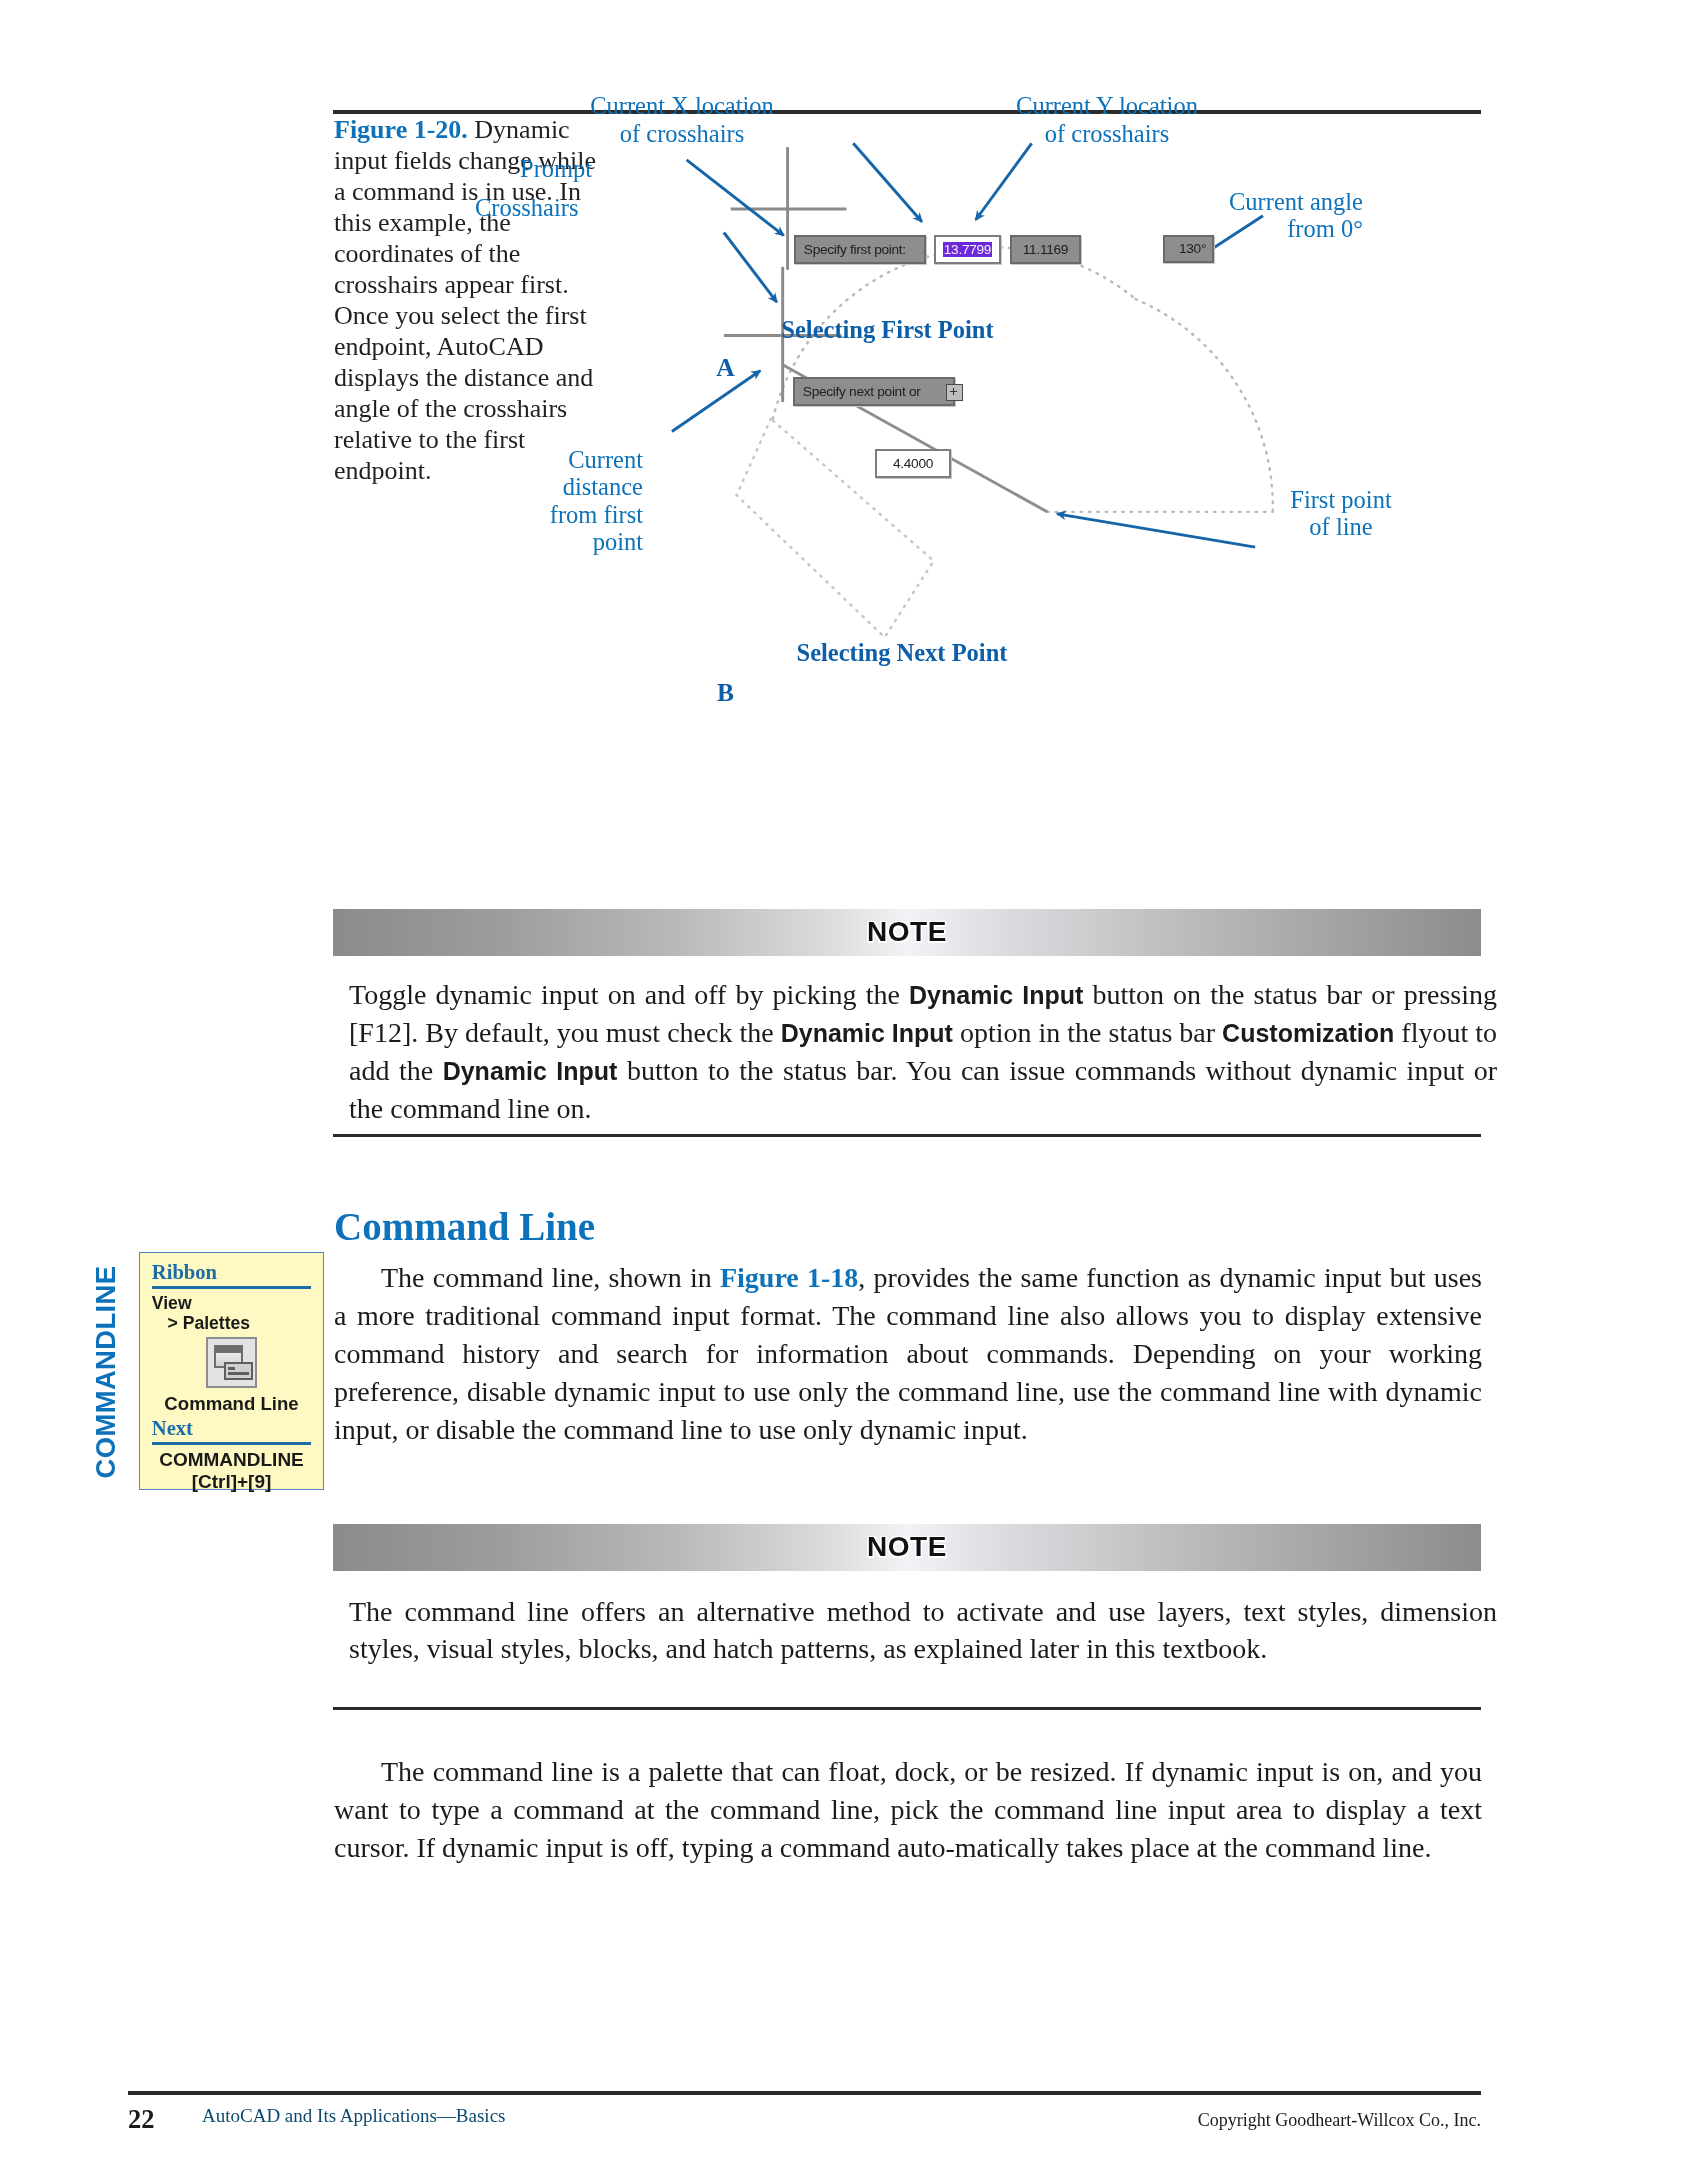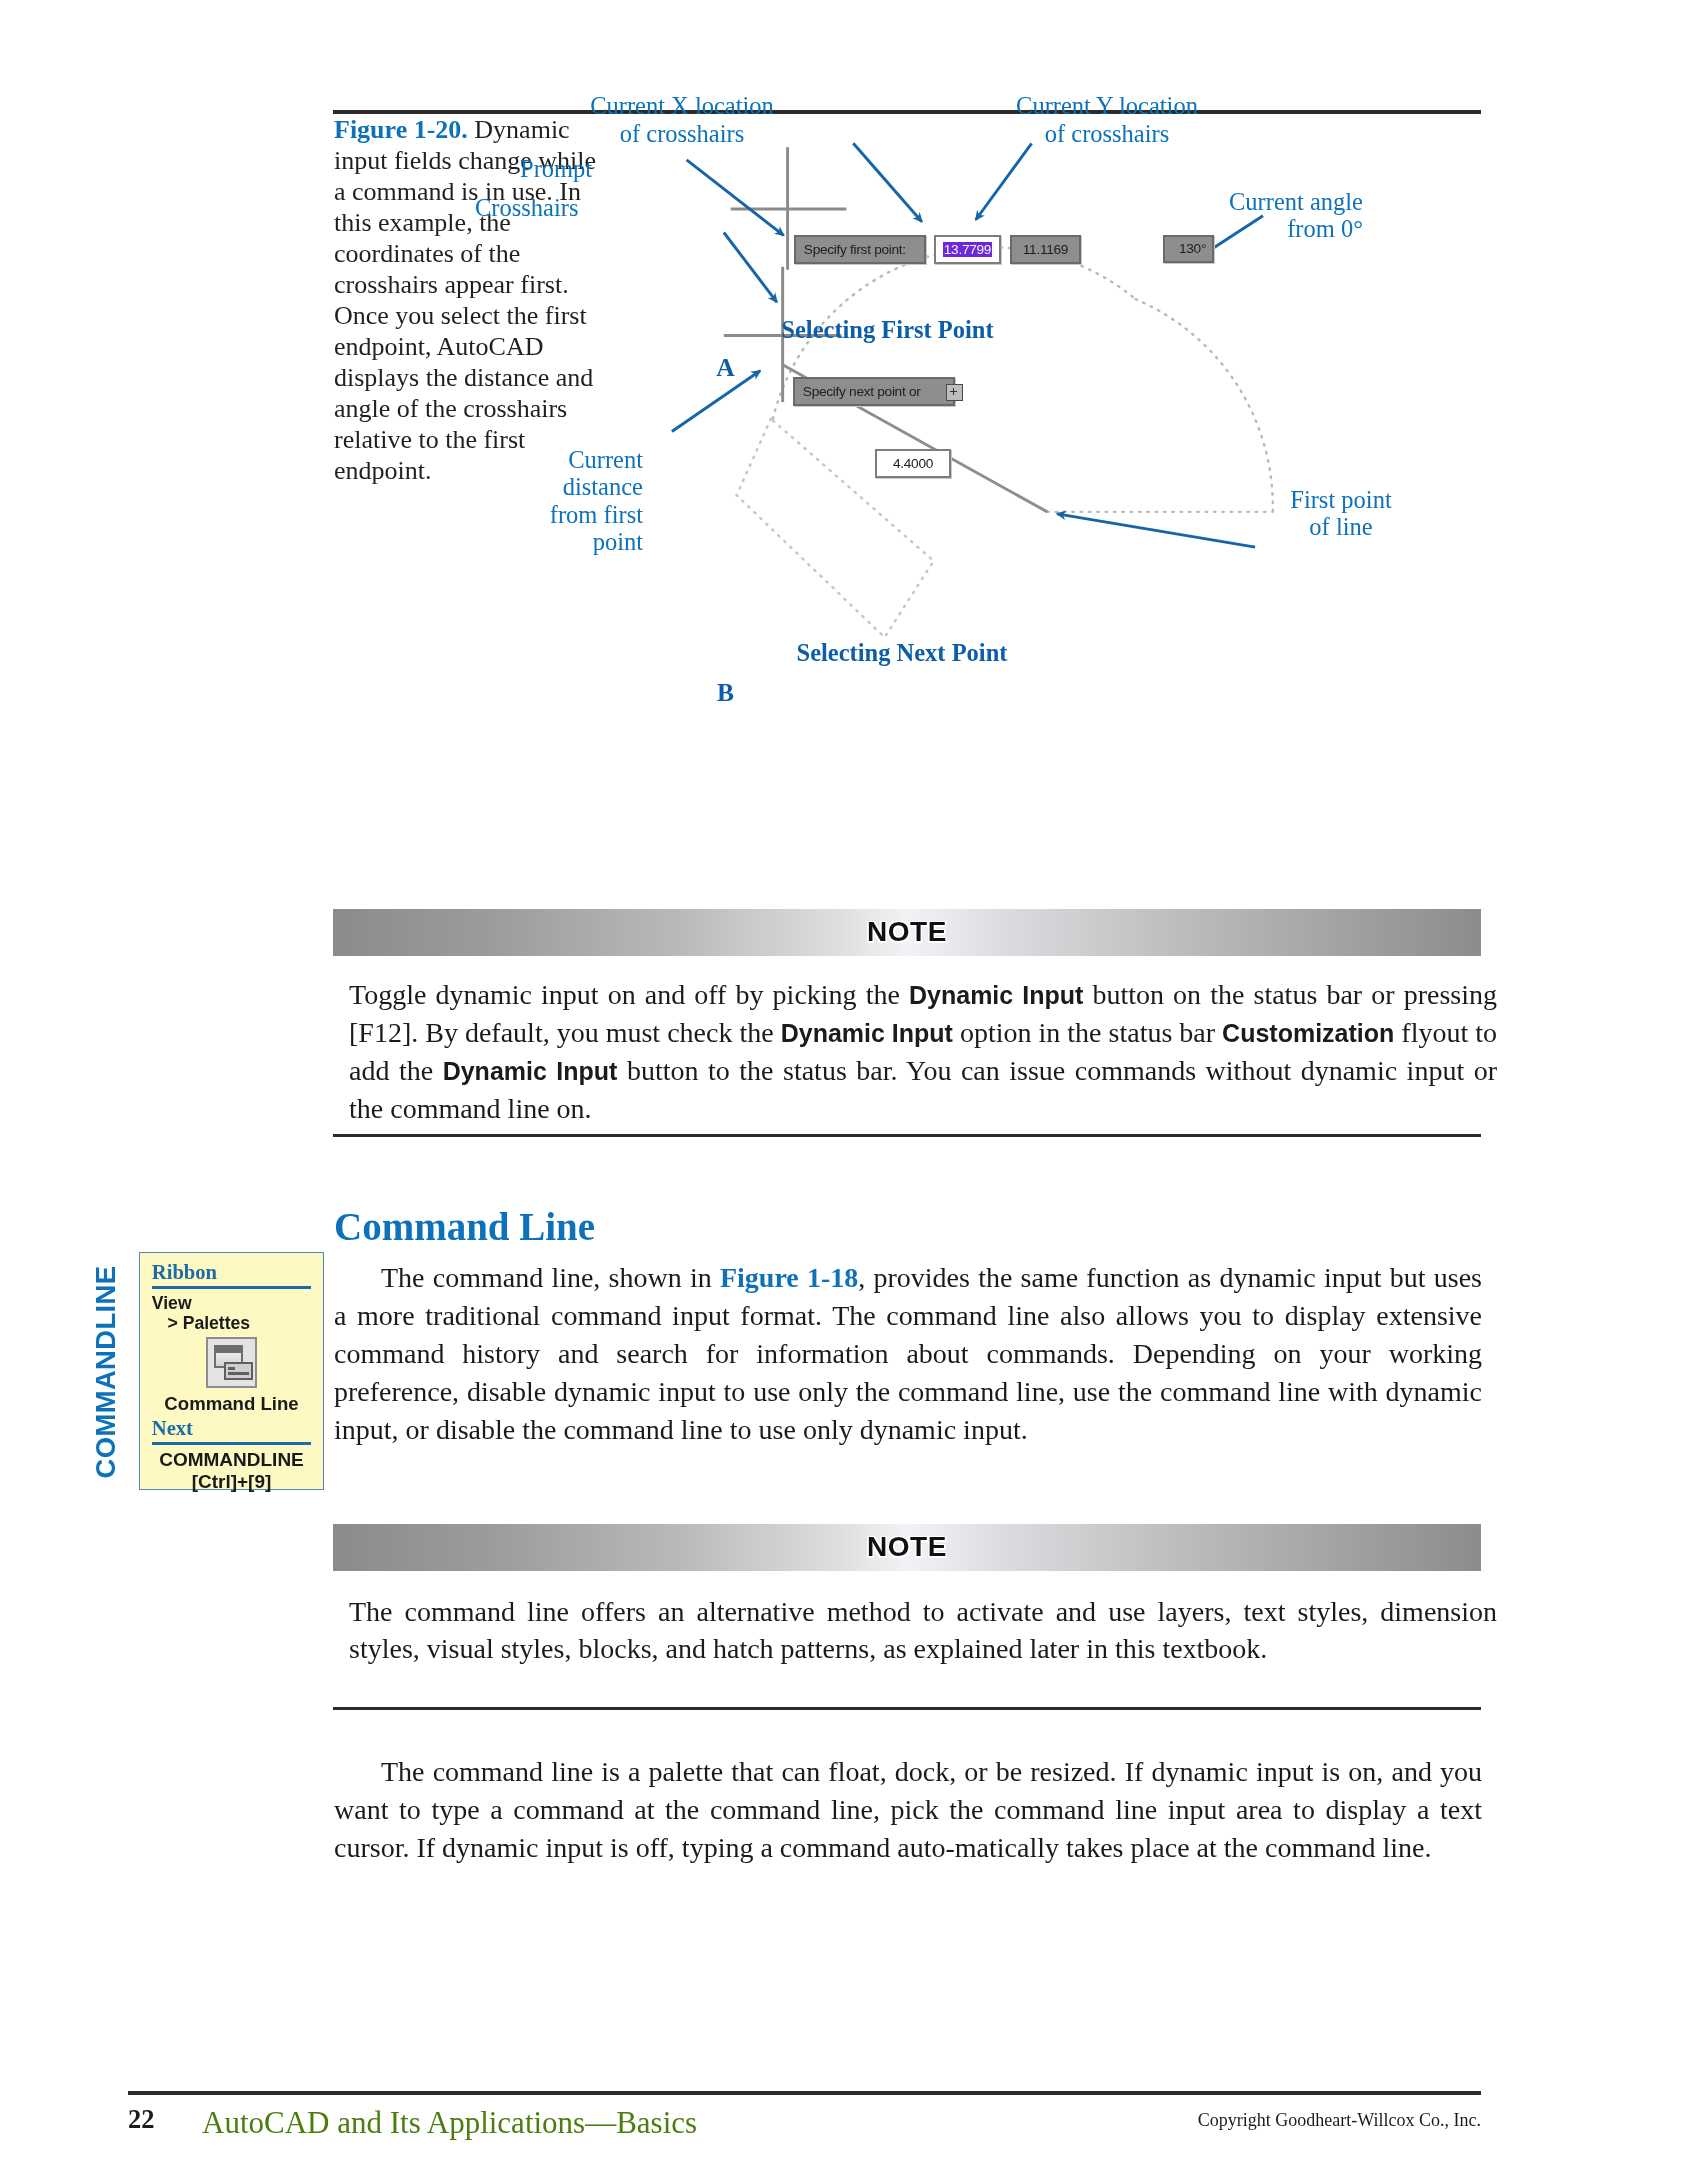--- a/index.html
+++ b/index.html
@@ -325,22 +325,22 @@
     font-family: "Liberation Serif", serif;
     font-weight: bold;
     font-size: 26.5px;
     color: #1b1b1b;
   }
   #footer-book-title {
     position: absolute;
     left: 202px;
     top: 2105px;
     font-family: "Liberation Serif", serif;
-    font-size: 31px;
-    color: #4d7c0f;
+    font-size: 19px;
+    color: #0c4a6e;
   }
   #footer-copyright {
     position: absolute;
     right: 218px;
     top: 2110px;
     font-family: Liberation Serif, serif;
     font-size: 18px;
     color: #1b1b1b;
   }
 </style>

